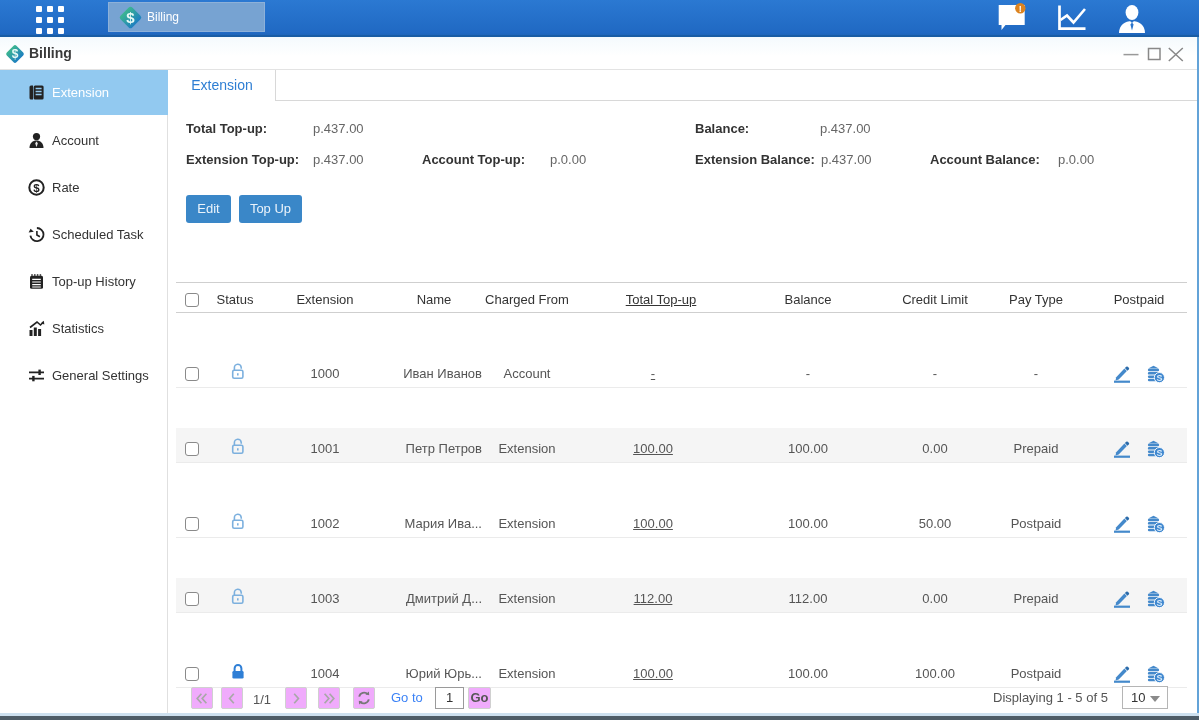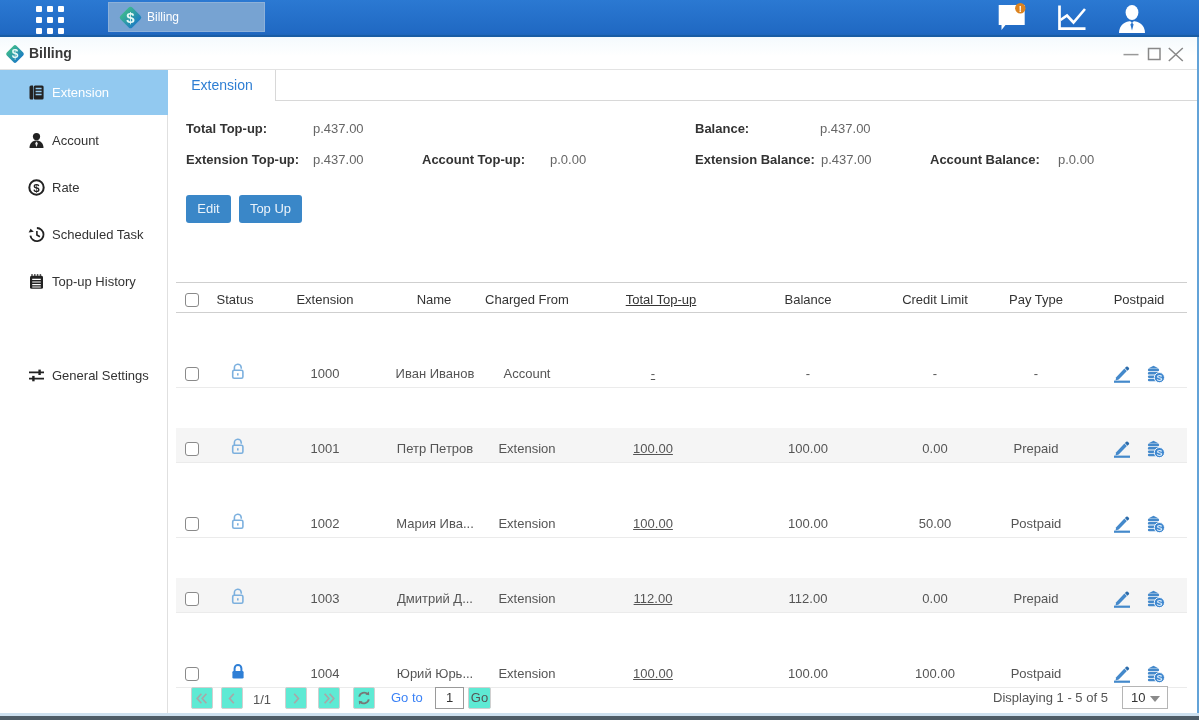--- a/index.html
+++ b/index.html
@@ -55,27 +55,27 @@
 .c3 { width:122px; }
 .c4 { width:96px; }
 .c5 { width:90px; }
 .c6 { width:178px;text-decoration:underline; }
 .c7 { width:116px; }
 .c8 { width:138px; }
 .c9 { width:64px; }
 .c10 { width:119px; padding-left:23px; }
 .drow .c6 { padding-right:16px; }
 .drow .c2 { padding-left:5px; }
-.drow .c4 { text-align:center; padding-left:2px; }
+.drow .c4 { text-align:right; padding-left:2px; }
 .cb { display:inline-block; width:14px; height:14px; border:1px solid #8a8a8a; border-radius:3px; background:#fff; vertical-align:middle; }
 .ops { display:flex; justify-content:center; gap:14px; align-items:center; }
 
 
 #pager { position:absolute; left:0; top:687px; width:1199px; height:22px; font-size:13px; color:#666; }
-.pbtn { position:absolute; top:0; width:22px; height:22px; background:#5eead4; border:1px solid #d0d0d0; border-radius:2px; color:#b0b0b0; text-align:center; line-height:20px; font-size:14px; }
+.pbtn { position:absolute; top:0; width:22px; height:22px; background:#f0abfc; border:1px solid #d0d0d0; border-radius:2px; color:#b0b0b0; text-align:center; line-height:20px; font-size:14px;font-weight:bold; }
 #goinput { position:absolute; left:435px; top:0; width:29px; height:22px; border:1px solid #9a9a9a; text-align:center; line-height:20px; background:#fff; color:#333; }
 #gobtn { left:468px; width:23px; color:#555; font-size:13px; }
 #ddl { position:absolute; left:1122px; top:-1px; width:46px; height:23px; border:1px solid #b5b5b5; background:#fff; color:#333; }
 #ddl .n { position:absolute; left:8px; top:3px; }
 #ddl .ar { position:absolute; right:7px; top:9px; width:0; height:0; border-left:5px solid transparent; border-right:5px solid transparent; border-top:6px solid #8a8a8a; }
 </style>
 </head>
 <body>
 
 <div id="topbar">
@@ -176,20 +176,30 @@
       </svg>
     <span class="lb">Scheduled Task</span>
   </div>
   <div class="sitem" style="top:188px">
     <svg class="ic" viewBox="0 0 17 17">
         <rect x="2" y="2.8" width="13" height="13" rx="1.5" fill="#222"></rect>
         <path d="M4 2.8 v-1.6 M6.8 2.8 v-1.6 M9.6 2.8 v-1.6 M12.4 2.8 v-1.6" stroke="#222" stroke-width="1.5"></path>
         <path d="M4.2 6.4 h8.6 M4.2 9 h8.6 M4.2 11.6 h8.6 M4.2 14 h8.6" stroke="#fff" stroke-width="1.2"></path>
       </svg>
     <span class="lb">Top-up History</span>
+  </div>
+  <div class="sitem" style="top:235px">
+    <svg class="ic" viewBox="0 0 17 17">
+        <rect x="1.5" y="10" width="3" height="6" fill="#222"></rect>
+        <rect x="5.8" y="7.5" width="3" height="8.5" fill="#222"></rect>
+        <rect x="10.1" y="9" width="3" height="7" fill="#222"></rect>
+        <path d="M2 7.5 l7 -5.5 l3.5 3 l3 -3" fill="none" stroke="#222" stroke-width="1.6"></path>
+        <path d="M15.9 0.8 l0.4 3.6 l-3.4 -1.2 z" fill="#222"></path>
+      </svg>
+    <span class="lb">Statistics</span>
   </div>
   <div class="sitem" style="top:282px">
     <svg class="ic" viewBox="0 0 17 17">
         <path d="M1 5.4 h15 M1 11.6 h15" stroke="#222" stroke-width="1.8"></path>
         <rect x="10.4" y="2.6" width="2.4" height="5.4" fill="#222"></rect>
         <rect x="4.2" y="8.9" width="2.4" height="5.4" fill="#222"></rect>
       </svg>
     <span class="lb">General Settings</span>
   </div>
 </div>

